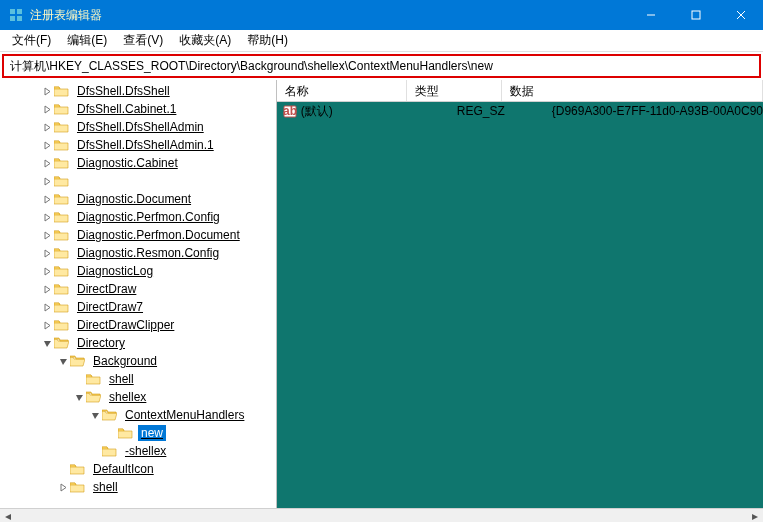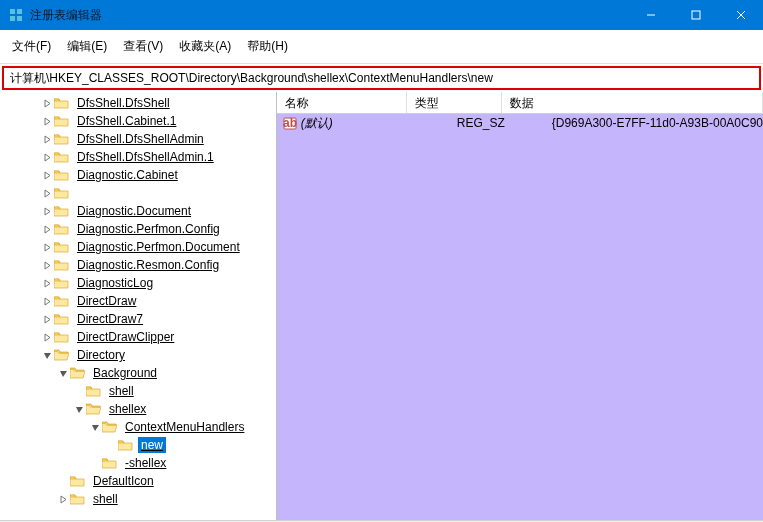--- a/index.html
+++ b/index.html
@@ -1,47 +1,47 @@
 <!DOCTYPE html>
 <html><head>
 <meta charset="utf-8">
 <style>
 * { margin: 0; padding: 0; box-sizing: border-box; font-family: "Microsoft YaHei", "Segoe UI", sans-serif; font-size: 12px; }
 body { background: #fff; width: 763px; height: 522px; overflow: hidden; }
 
-.titlebar { background: #0078d7; color: #0f172a; height: 30px; display: flex; align-items: center; padding-left: 8px; }
+.titlebar { background: #0078d7; color: #fef9c3; height: 30px; display: flex; align-items: center; padding-left: 8px; }
 .titlebar .icon { width: 16px; height: 16px; margin-right: 6px; display: flex; align-items: center; justify-content: center; }
 .titlebar .title { flex: 1; font-size: 12px; }
 .titlebar .btns { display: flex; height: 100%; }
 .titlebar .btn { width: 45px; display: flex; align-items: center; justify-content: center; color: #fff; }
 
-.menubar { background: #fff; border-bottom: 1px solid #e1e1e1; height: 34px; display: flex; align-items: center; padding-left: 4px; }
+.menubar { background: #fff; border-bottom: 1px solid #e1e1e1; height: 22px; display: flex; align-items: center; padding-left: 4px; }
 .menubar .mitem { padding: 2px 8px; font-size: 12px; color: #000; }
 
 .addressbar { border: 2px solid #d00; margin: 2px; padding: 2px 6px; height: 24px; display: flex; align-items: center; font-size: 12px; color: #000; background: #fff; }
 
 .content { display: flex; height: calc(522px - 30px - 22px - 28px - 14px); }
 
 .tree { width: 360px; overflow-y: auto; overflow-x: hidden; border-right: 1px solid #c0c0c0; background: #fff; position: relative; }
 .tree-inner { padding-top: 2px; }
 .row { display: flex; align-items: center; height: 18px; white-space: nowrap; text-decoration: underline; }
 .exp { width: 14px; height: 14px; display: flex; align-items: center; justify-content: center; color: #666; font-size: 10px; }
 .exp svg { display:block; }
 .fold { width: 16px; height: 14px; margin-right: 4px; display: flex; align-items: center; }
 .lbl { font-size: 12px; color: #000; padding: 1px 3px; }
 .lbl.sel { background: #0078d7; color: #fff; }
 .ind { display:inline-block; }
 
-.list { flex: 1; background: #c4b5fd; display: flex; flex-direction: column; }
+.list { flex: 1; background: #0f766e; display: flex; flex-direction: column; }
 .lhead { display: flex; background: #fff; border-bottom: 1px solid #d0d0d0; height: 22px; }
 .lhead .col { padding: 3px 8px; font-size: 12px; border-right: 1px solid #e0e0e0; color: #000; }
 .lbody { flex: 1; }
 .lrow { display: flex; align-items: center; height: 18px; }
 .lrow .cico { width: 22px; display:flex; align-items:center; justify-content:center; padding-left:4px; }
-.lrow .c1 { width: 110px; padding-left: 2px; font-style: italic; }
+.lrow .c1 { width: 110px; padding-left: 2px; }
 .lrow .c2 { width: 95px; margin-left: 48px; }
 .lrow .c3 { flex:1; overflow:hidden; white-space:nowrap; }
 
 .hscroll { height: 14px; background: #f0f0f0; border-top: 1px solid #d0d0d0; display:flex; }
 .hscroll .arrow { width:16px; display:flex; align-items:center; justify-content:center; background:#f0f0f0; color:#555; }
 .hscroll .track { flex:1; background:#f0f0f0; }
 
 ::-webkit-scrollbar { width: 16px; }
 ::-webkit-scrollbar-track { background:#f0f0f0; }
 ::-webkit-scrollbar-thumb { background:#c1c1c1; border:1px solid #a0a0a0; }

